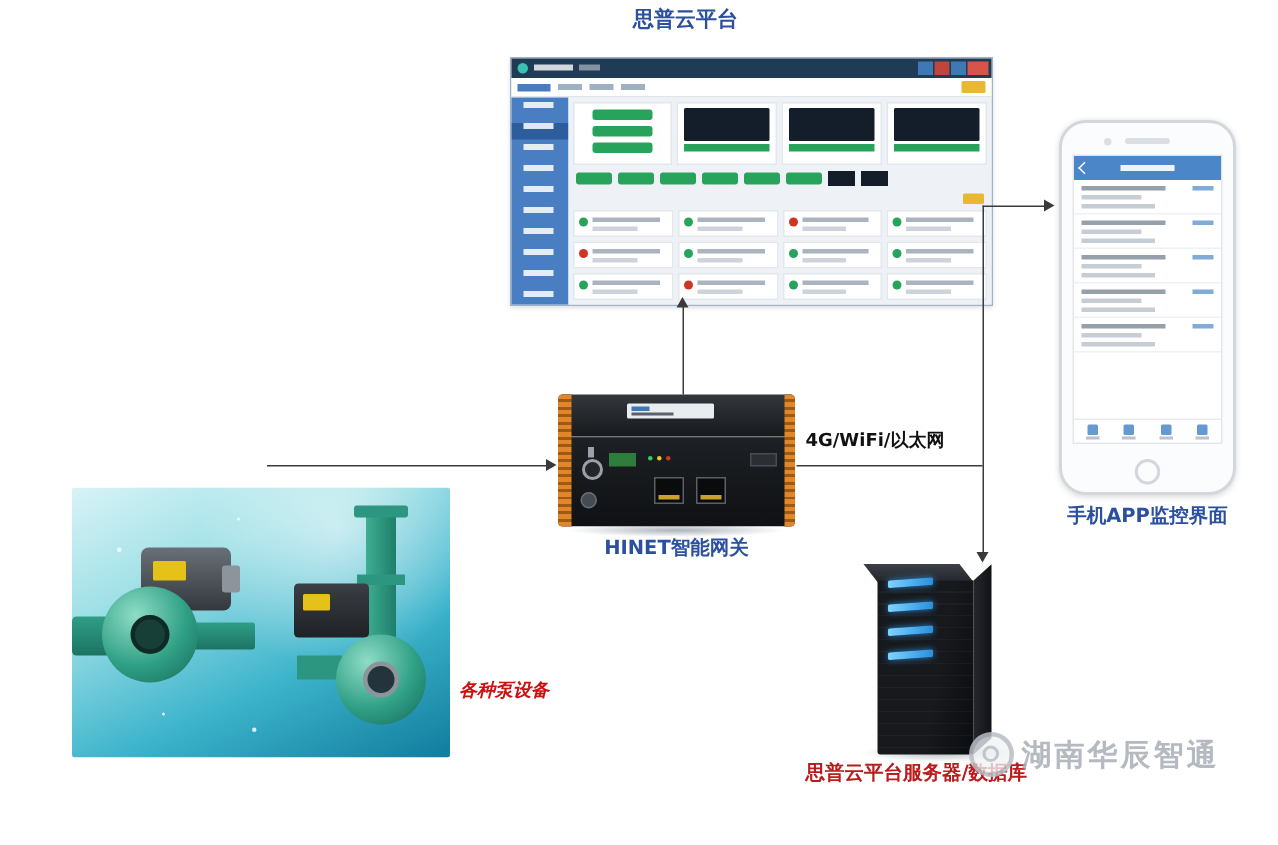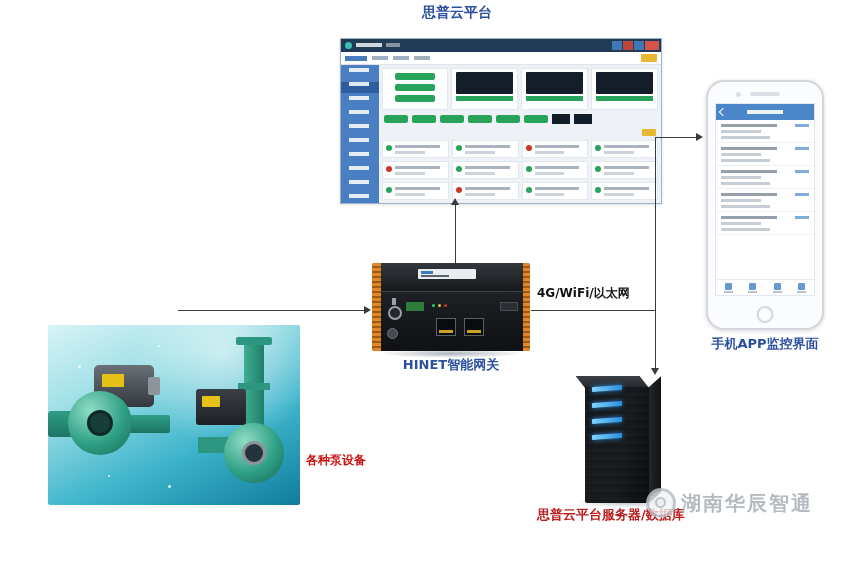--- a/index.html
+++ b/index.html
@@ -5,21 +5,21 @@
   html,body{margin:0;padding:0;background:#fff;}
   #stage{position:relative;width:852px;height:563px;background:#fff;overflow:hidden;
          font-family:"DejaVu Sans","Liberation Sans",sans-serif;}
 
   
   .lbl{position:absolute;font-weight:bold;font-size:13px;white-space:nowrap;}
   .lbl-cloud{left:352px;top:4px;width:140px;text-align:right;font-size:14px;}
   .lbl-phone{left:698px;top:335px;width:134px;text-align:center;}
   .lbl-gw{left:384px;top:356px;width:134px;text-align:center;}
   .lbl-srv{left:537px;top:506px;z-index:2;}
-  .lbl-pumps{left:306px;top:452px;font-size:12px;font-weight:600;}
+  .lbl-pumps{left:306px;top:452px;font-size:12px;font-weight:600;font-style:italic;}
   .link-label-box{position:absolute;left:196px;top:290px;border:1px solid #888;background:#fff;
                   font-size:11px;color:#1b1b1b;padding:1px 5px;white-space:nowrap;}
   .link-label2{position:absolute;left:537px;top:285px;font-size:12px;font-weight:bold;color:#111;white-space:nowrap;}
 
   
   .ln{position:absolute;background:#3a3a3a;}
   .ln-a1{left:178px;top:310px;width:186px;height:1px;}
   .ln-a2{left:455px;top:204px;width:1px;height:59px;}
   .ln-a3{left:531px;top:310px;width:124px;height:1px;}
   .ln-a4{left:655px;top:137px;width:1px;height:232px;}

